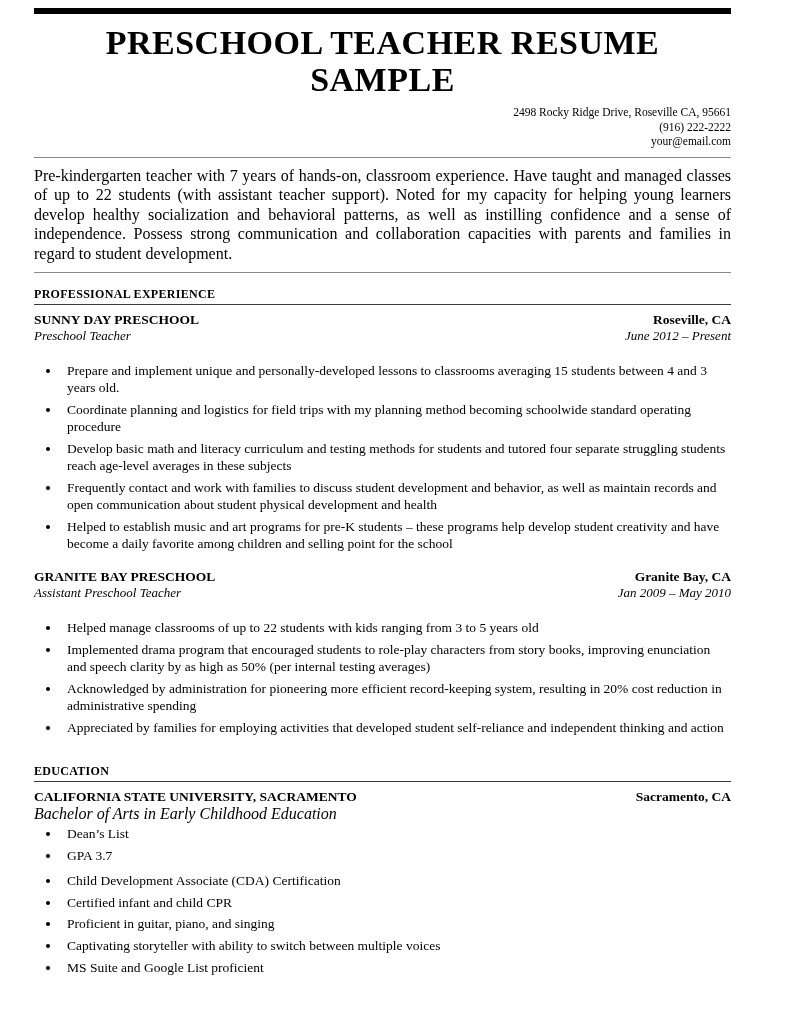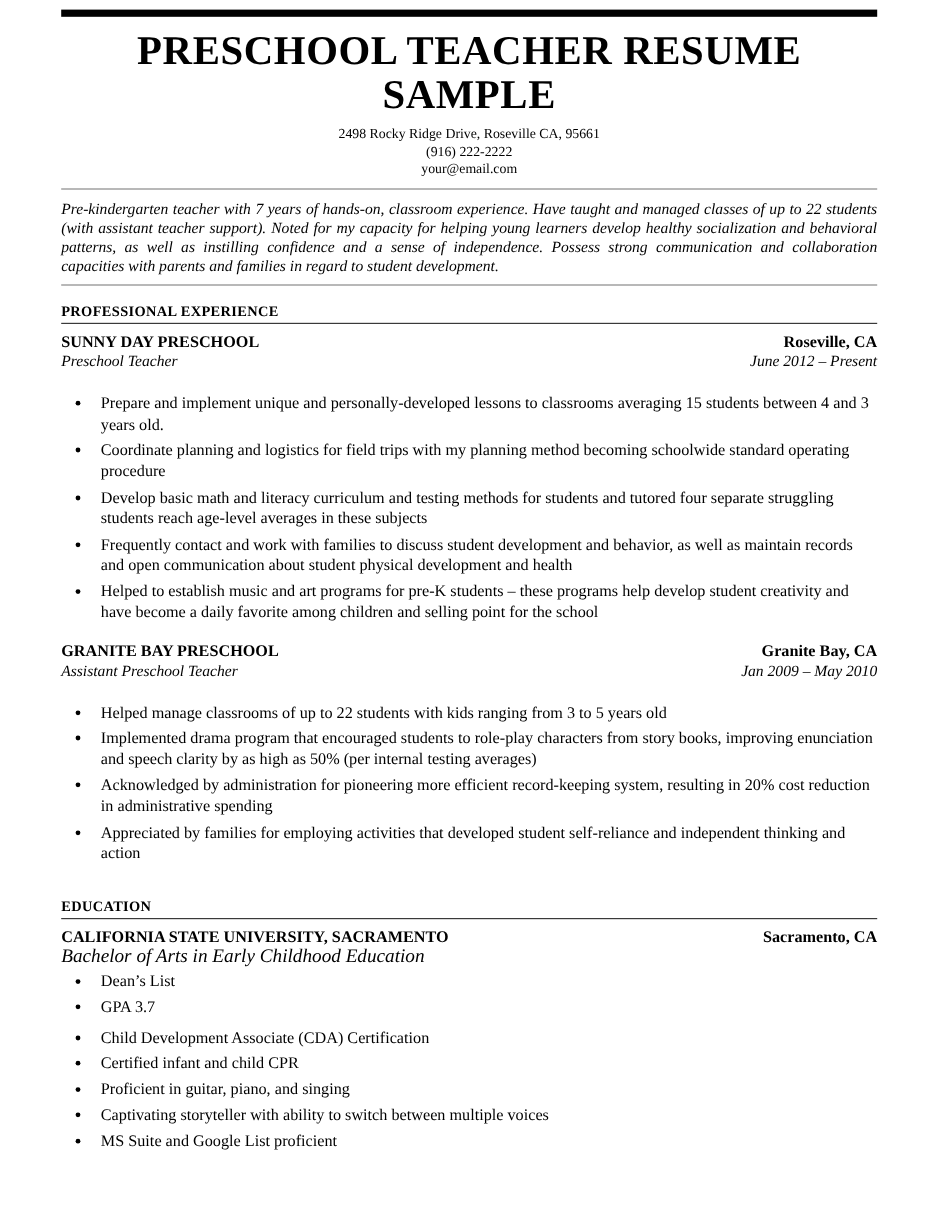--- a/index.html
+++ b/index.html
@@ -9,48 +9,47 @@
     height: 1024px;
     margin: 0 auto;
     font-family: "Liberation Serif", "DejaVu Serif", serif;
     color: #000000;
     overflow: hidden;
   }
   .page {
     width: 791px;
     height: 1024px;
     background: #ffffff;
-    padding: 8px 60px 20px 51px;
+    padding: 8px 60px 20px 34px;
   }
   .top-rule {
     height: 6px;
     background: #000000;
     margin-bottom: 10px;
   }
   .resume-title {
     text-align: center;
     font-size: 34px;
     font-weight: bold;
     letter-spacing: 0.5px;
     line-height: 1.1;
     margin-bottom: 6px;
   }
   .contact {
-    text-align: center;
+    text-align: right;
     font-size: 11.5px;
     line-height: 1.28;
   }
   .thin-rule {
     border: none;
     border-top: 1px solid #8a8a8a;
     margin: 8px 0;
   }
   .summary {
-    font-style: italic;
-    font-size: 13px;
+    font-size: 16px;
     line-height: 1.22;
     text-align: justify;
     margin: 4px 0 4px 0;
   }
   .section-heading {
     font-size: 12px;
     font-weight: bold;
     letter-spacing: 0.3px;
     border-bottom: 1.5px solid #3a3a3a;
     padding-bottom: 2px;

